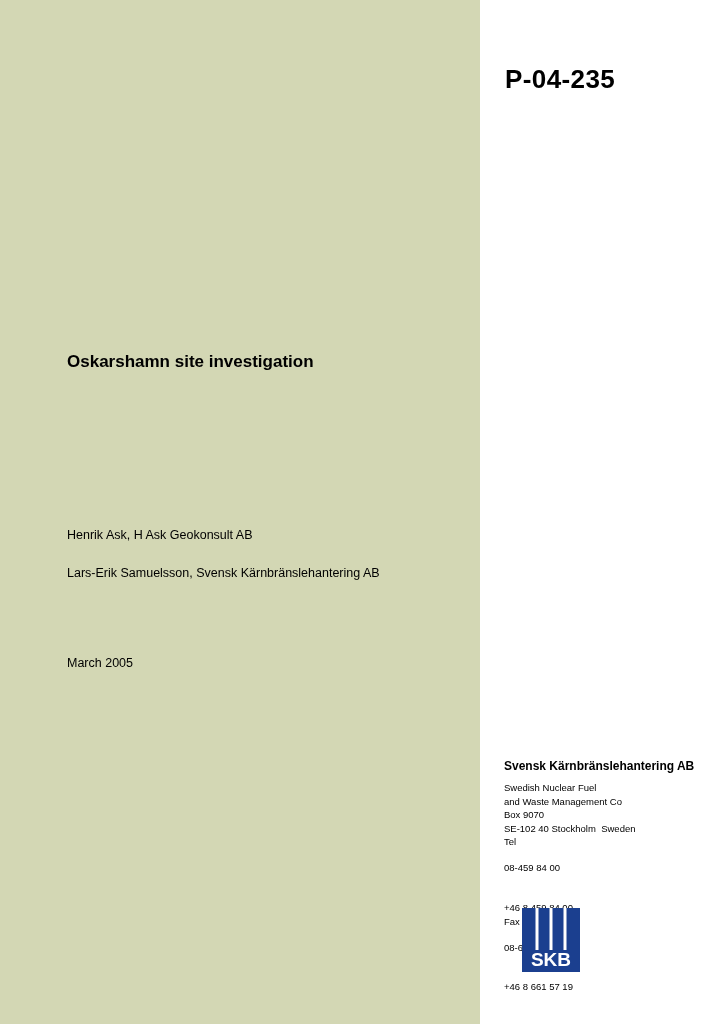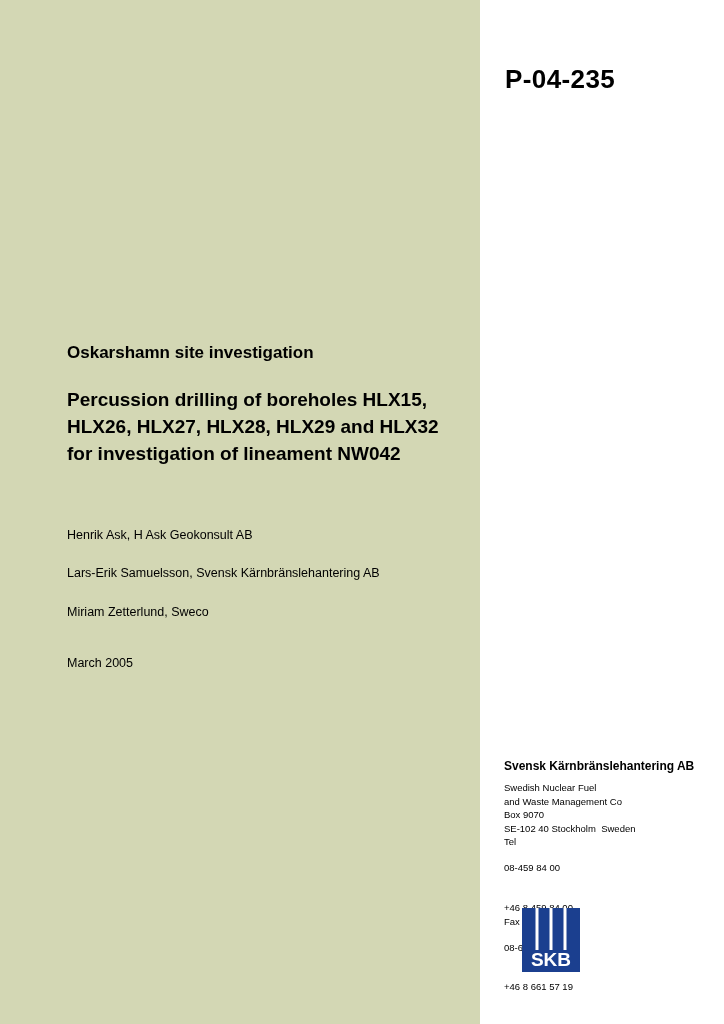--- a/index.html
+++ b/index.html
@@ -52,21 +52,21 @@
   .title-block {
     position: absolute;
     left: 67px;
     top: 338px;
     width: 400px;
   }
   .site-investigation {
     font-size: 17px;
     font-weight: bold;
     color: #000000;
-    margin: 4px 0 24px 0;
+    margin: 13px 0 24px 0;
     line-height: 1.25;
   }
   .main-title {
     font-size: 19px;
     font-weight: bold;
     color: #000000;
     margin: 0;
     line-height: 1.42;
   }
   
@@ -139,27 +139,25 @@
 
 <div class="page">
 
   <div class="left-panel"></div>
   <div class="right-panel"></div>
 
   <div class="report-number">P-04-235</div>
 
   <div class="title-block">
     <div class="site-investigation">Oskarshamn site investigation</div>
-    <div class="main-title">Percussion drilling of boreholes HLX15, HLX26, HLX27, HLX28, HLX29 and HLX32 for investigation of lineament NW042</div>
   </div>
 
   <div class="authors">
     <div class="author">Henrik Ask, H Ask Geokonsult AB</div>
     <div class="author">Lars-Erik Samuelsson, Svensk Kärnbränslehantering AB</div>
-    <div class="author">Miriam Zetterlund, Sweco</div>
   </div>
 
   <div class="date">March 2005</div>
 
   <div class="address-block">
     <div class="org">Svensk Kärnbränslehantering AB</div>
     <div class="address-line">Swedish Nuclear Fuel</div>
     <div class="address-line">and Waste Management Co</div>
     <div class="address-line">Box 9070</div>
     <div class="address-line">SE-102 40 Stockholm  Sweden</div>

